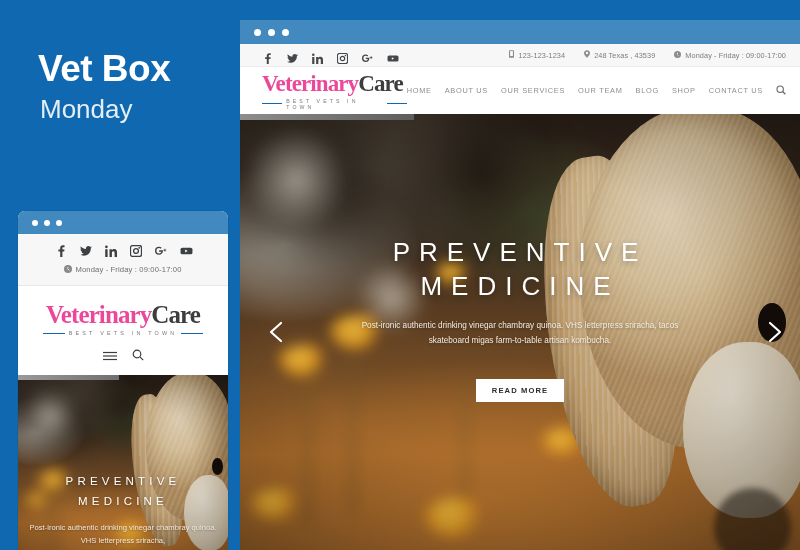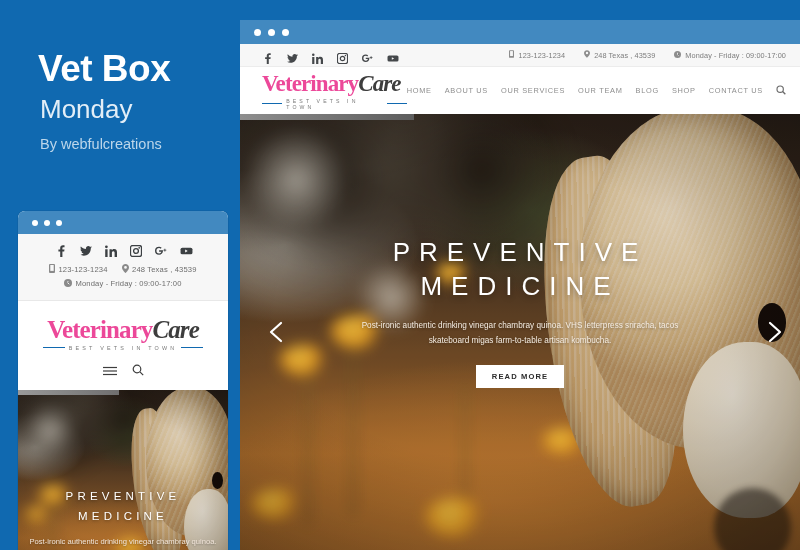--- a/index.html
+++ b/index.html
@@ -48,21 +48,21 @@
     letter-spacing:0.15px;
   }
   .mw-contact .ci { display:inline-block; vertical-align:-1px; margin-right:3px; }
   .mw-contact .sp { display:inline-block; width:10px; }
   .mw-logo-area { padding:16px 0 0; text-align:center; background:#fff; }
   .logo-v {
     font-family:"Liberation Serif", serif; font-weight:bold;
     font-size:25px; letter-spacing:-0.9px; line-height:1;
   }
   .logo-v .b { color:#ec4899; }
-  .logo-v .d { color:#3d3d3d;font-style:italic; }
+  .logo-v .d { color:#3d3d3d; }
   .logo-tag {
     margin-top:3px; font-size:5.4px; letter-spacing:3.2px; color:#7a7a7a;
     display:flex; align-items:center; justify-content:center; gap:4px;
   }
   .logo-tag::before, .logo-tag::after {
     content:""; display:block; width:22px; height:1.5px; background:#1069b0;
   }
   .mw-navicons {
     display:flex; justify-content:center; align-items:center; gap:15px;
     padding:11px 0 10px; color:#3d3d3d;
@@ -123,21 +123,21 @@
   .bw-caption { position:absolute; left:0; right:0; top:122px; text-align:center; z-index:4; }
   .bw-h1 {
     color:#fff; font-size:26px; letter-spacing:9px; font-weight:400;
     line-height:1.3; text-shadow:0 2px 6px rgba(0,0,0,.3);
   }
   .bw-p {
     margin:14px auto 0; max-width:330px; color:#f4ece2; font-size:8.2px;
     line-height:1.9; text-shadow:0 1px 3px rgba(0,0,0,.3);
   }
   .bw-btn {
-    display:inline-block; margin-top:16px; background:#fff; color:#2b2b2b;
+    display:inline-block; margin-top:30px; background:#fff; color:#2b2b2b;
     font-size:7.6px; font-weight:bold; letter-spacing:1.1px;
     padding:7px 16px; border:none; cursor:pointer;
   }
   .arrow {
     position:absolute; top:50%; transform:translateY(-50%); z-index:6;
     width:26px; height:26px; cursor:pointer;
   }
   .arrow.left { left:24px; }
   .arrow.right { right:13px; }
 
@@ -218,21 +218,20 @@
   .dim { position:absolute; inset:0; background:rgba(20,14,8,.1); }
 </style>
 </head>
 <body>
 
 <div id="stage">
 
   <div class="promo">
     <div class="promo-title">Vet Box</div>
     <div class="promo-sub">Monday</div>
-    <div class="promo-by">By webfulcreations</div>
   </div>
 
   <div class="mobile-win">
     <div class="mw-titlebar">
       <span class="dot"></span>
       <span class="dot"></span>
       <span class="dot"></span>
     </div>
 
     <div class="mw-topbar">
@@ -267,34 +266,20 @@
         </a>
         <a class="si" title="youtube">
           <svg viewBox="0 0 14 12" width="13" height="12">
               <rect x="0.6" y="2.4" width="12.8" height="7.2" rx="1.8" fill="#3c4043"></rect>
               <path fill="#fff" d="M5.6 4.5v3l2.7-1.5z"></path>
             </svg>
         </a>
       </div>
 
       <div class="mw-contact">
-        <div>
-          <span class="ci">
-            <svg width="6" height="9" viewBox="0 0 6 9">
-                <rect x="0" y="0" width="6" height="9" rx="1" fill="#8a8a8a"></rect>
-                <rect x="1.3" y="1" width="3.4" height="5.9" fill="#f7f7f7"></rect>
-              </svg>
-          </span><span>123-123-1234</span>
-          <span class="sp"></span>
-          <span class="ci">
-            <svg width="7" height="9" viewBox="0 0 7 9">
-                <path fill="#8a8a8a" d="M3.5 0C1.6 0 0 1.5 0 3.4 0 5.9 3.5 9 3.5 9S7 5.9 7 3.4C7 1.5 5.4 0 3.5 0zm0 4.8a1.4 1.4 0 1 1 0-2.8 1.4 1.4 0 0 1 0 2.8z"></path>
-              </svg>
-          </span><span>248 Texas , 43539</span>
-        </div>
         <div>
           <span class="ci">
             <svg width="8" height="8" viewBox="0 0 8 8">
                 <circle cx="4" cy="4" r="4" fill="#8a8a8a"></circle>
                 <path stroke="#f7f7f7" stroke-width="1" d="M4 2v2.2l1.5.9"></path>
               </svg>
           </span><span>Monday - Friday : 09:00-17:00</span>
         </div>
       </div>
     </div>

